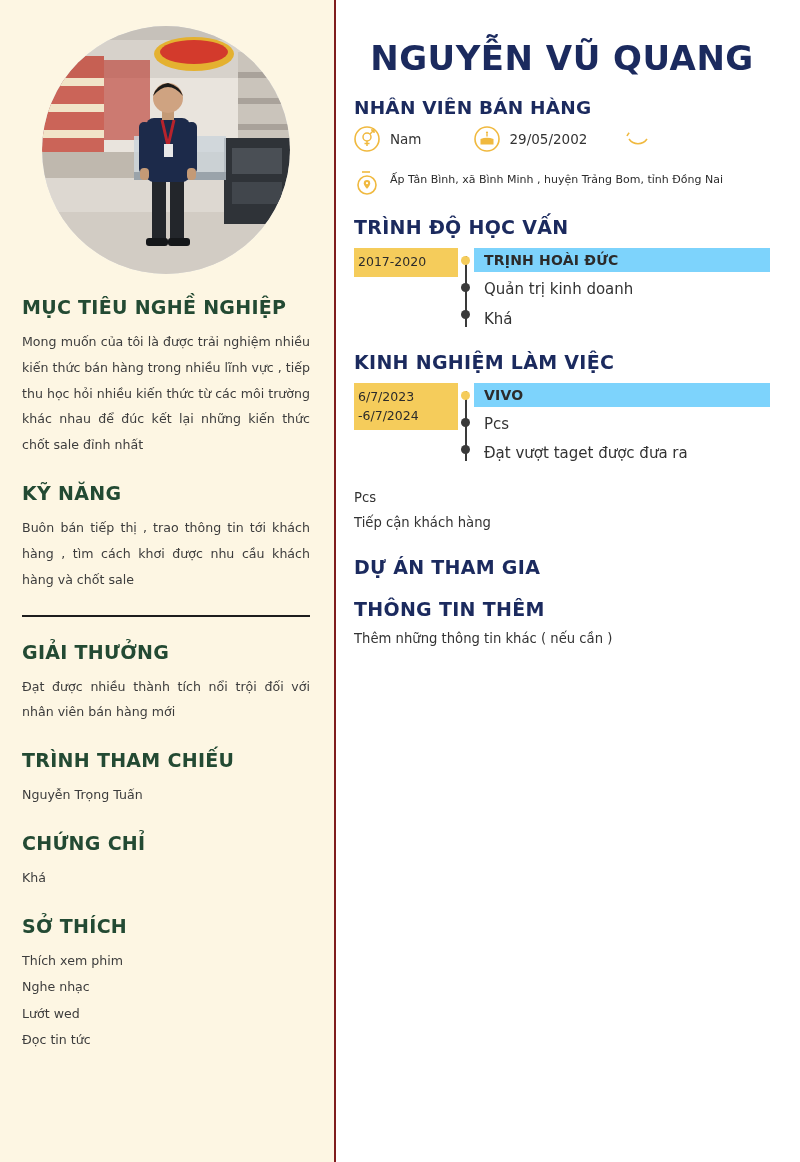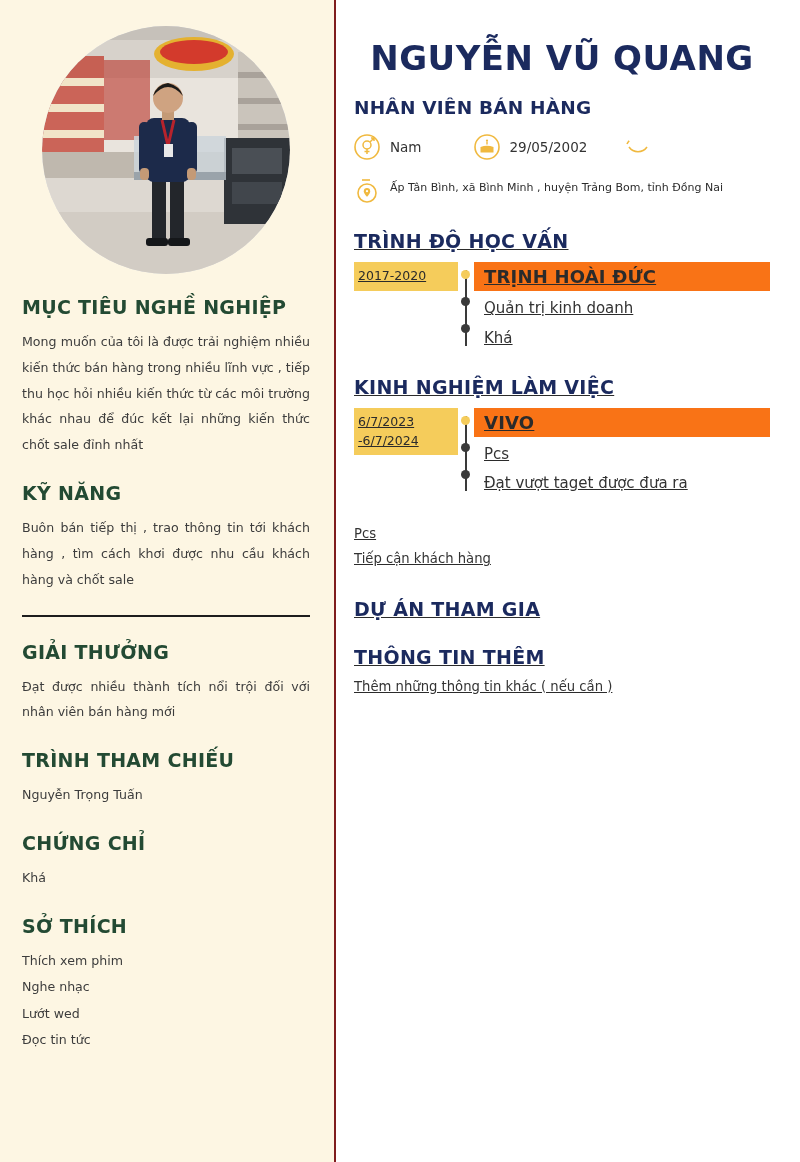--- a/index.html
+++ b/index.html
@@ -94,21 +94,21 @@
     font-size: 18.5px;
     font-weight: bold;
     color: #1b2a5e;
     margin: 20px 0 0 0;
     letter-spacing: .2px;
   }
 
   .contact-row {
     display: flex;
     align-items: center;
-    margin-top: 16px;
+    margin-top: 8px;
     gap: 0;
   }
   .contact-item {
     display: flex;
     align-items: center;
     font-size: 13.5px;
     color: #333;
   }
   .contact-item .ctext { margin-left: 10px; }
   .gap-60 { width: 52px; }
@@ -135,21 +135,21 @@
   }
   .icon-circle svg { display: block; }
 
   .sec-title {
     font-size: 19px;
     font-weight: bold;
     color: #1b2a5e;
     letter-spacing: .3px;
     margin: 0;
   }
-  .sec-block { margin-top: 26px; text-decoration: underline; }
+  .sec-block { margin-top: 20px; }
 
   
   .tl {
     display: flex;
     margin-top: 10px;
   }
   .tl-left {
     width: 104px;
     min-width: 104px;
     padding-top: 0;
@@ -181,22 +181,22 @@
     width: 9px;
     height: 9px;
     border-radius: 50%;
     background: #3a3a3a;
   }
   .tl-dot.d1 { top: 8px; background: #f5cc5b; }
   .tl-dot.d2 { top: 35px; }
   .tl-dot.d3 { top: 62px; }
   .tl-right { flex: 1; }
   .tl-head {
-    background: #f97316;
-    font-size: 18px;
+    background: #7dd3fc;
+    font-size: 14px;
     font-weight: bold;
     color: #2b2b2b;
     padding: 4px 10px;
     letter-spacing: .2px;
   }
   .tl-sub {
     font-size: 15px;
     color: #333;
     padding: 6px 10px 0 10px;
     line-height: 1.55;

